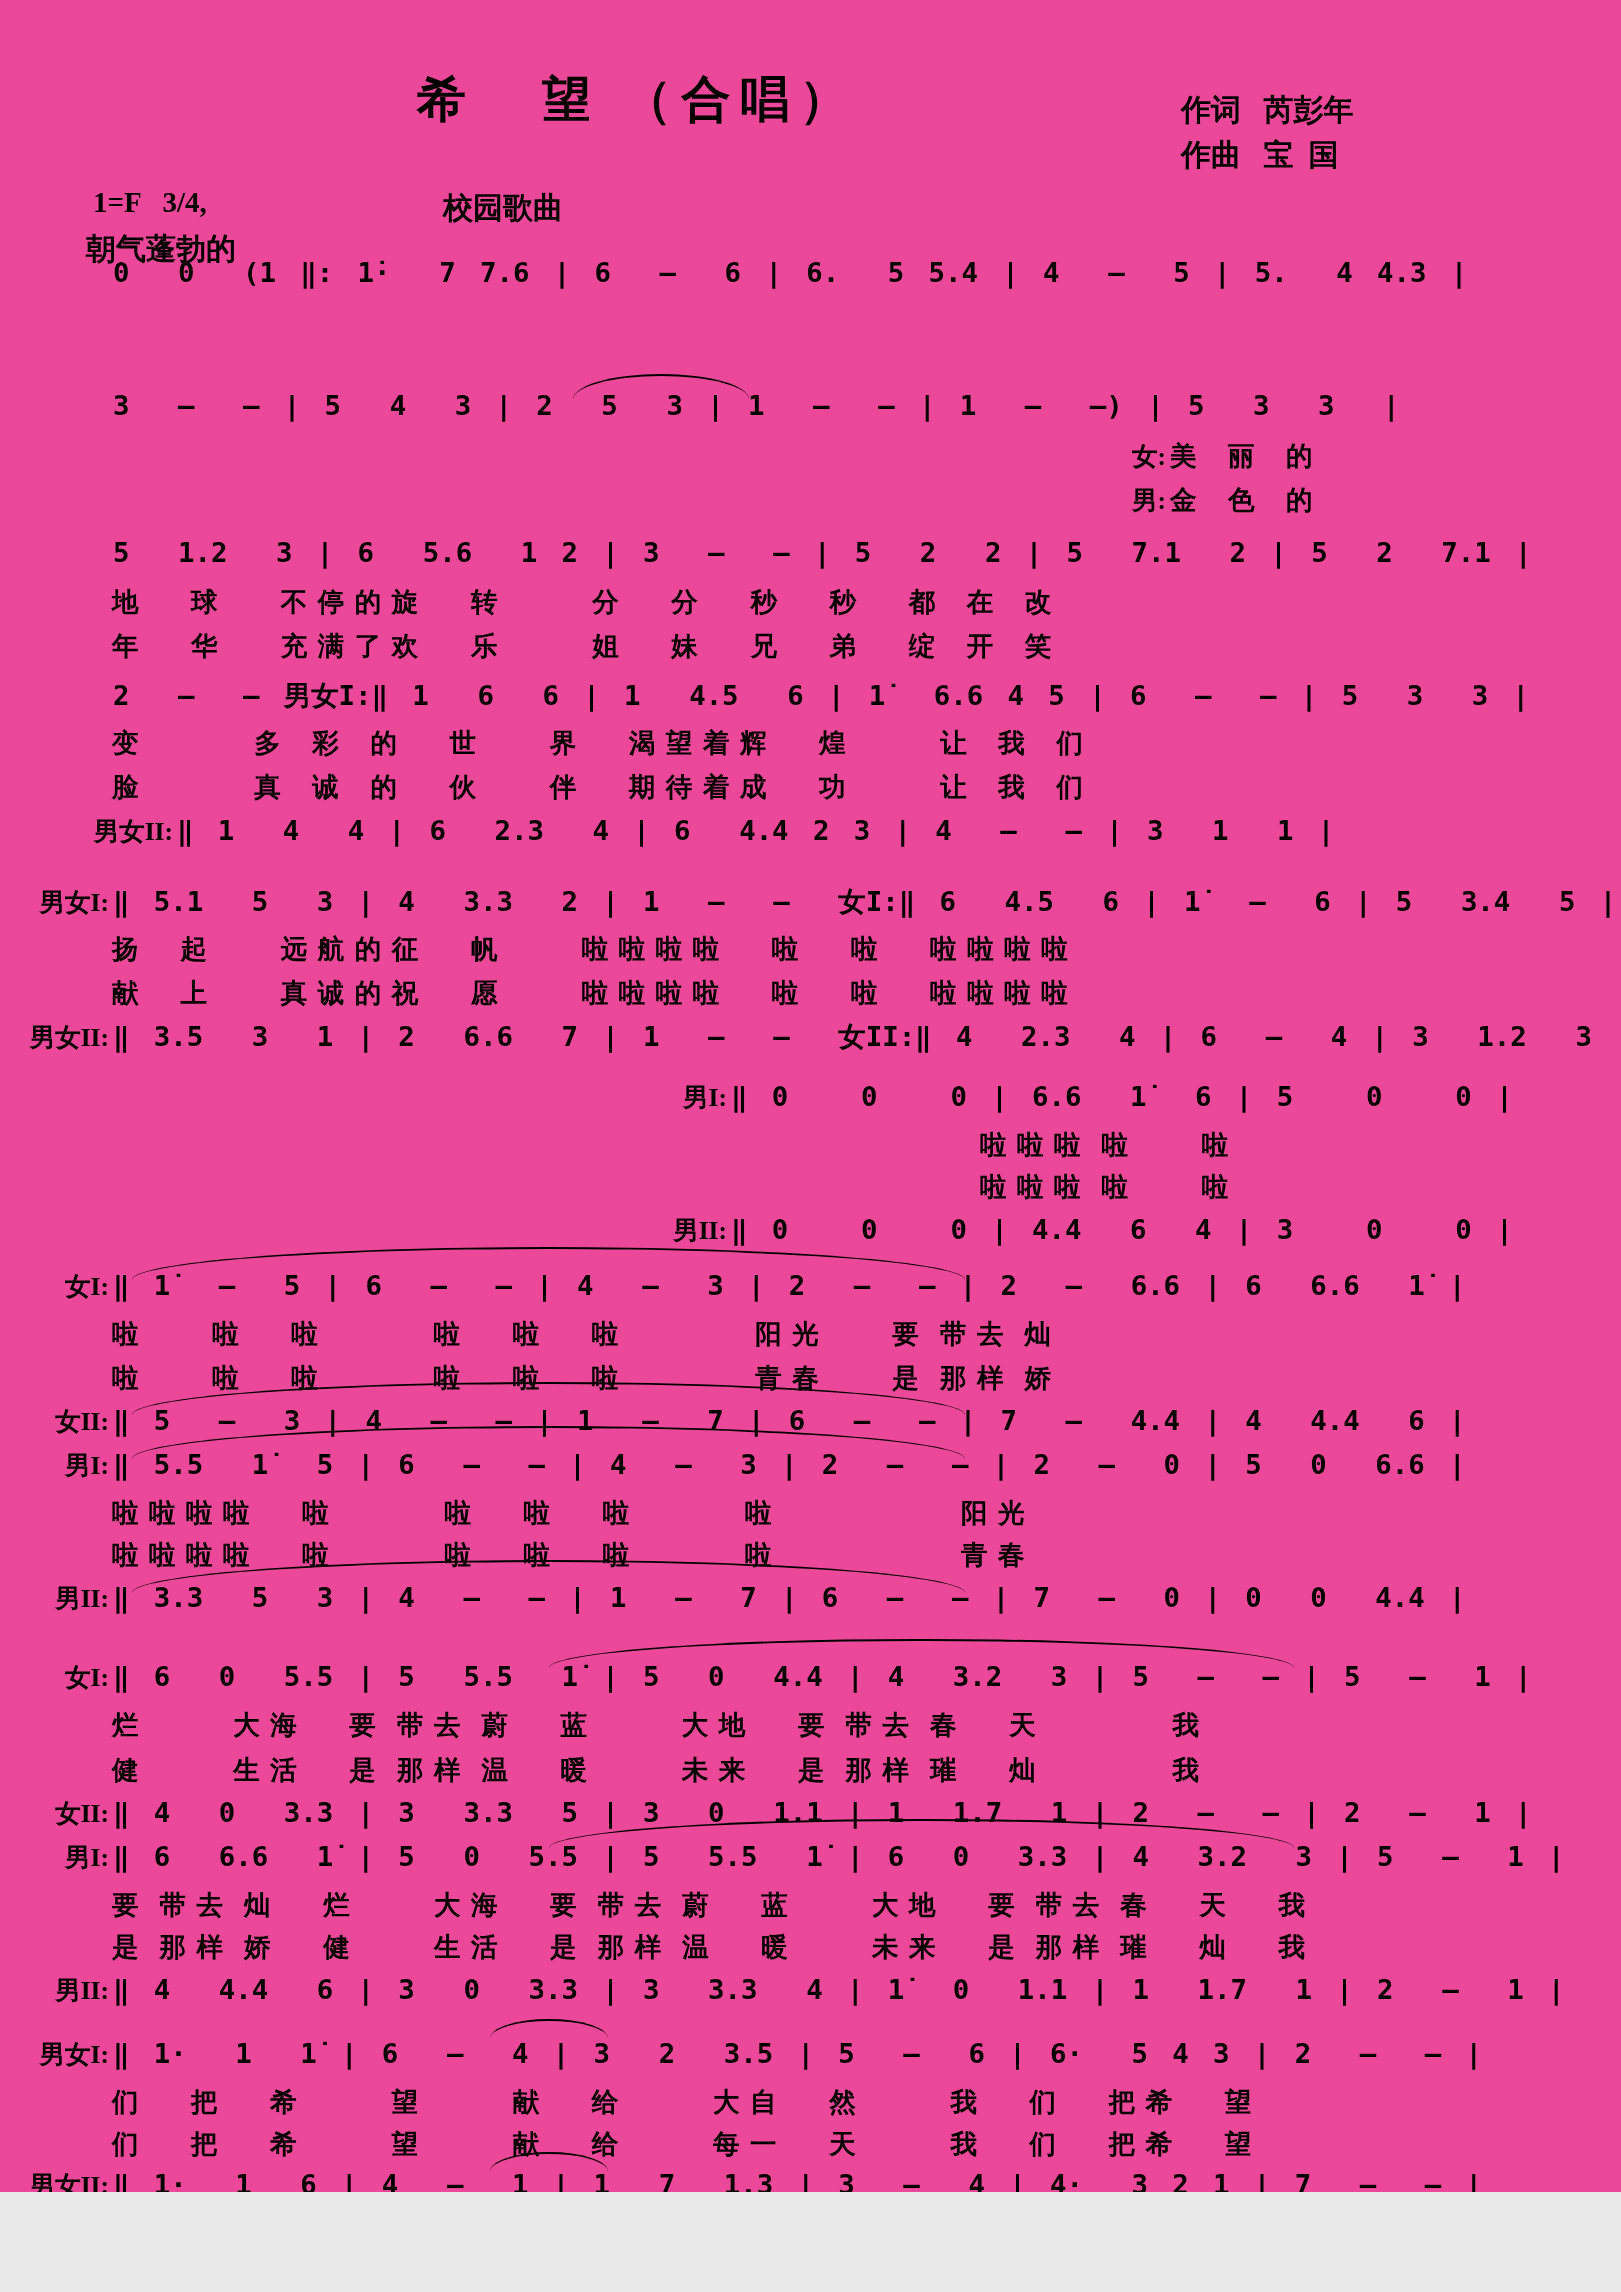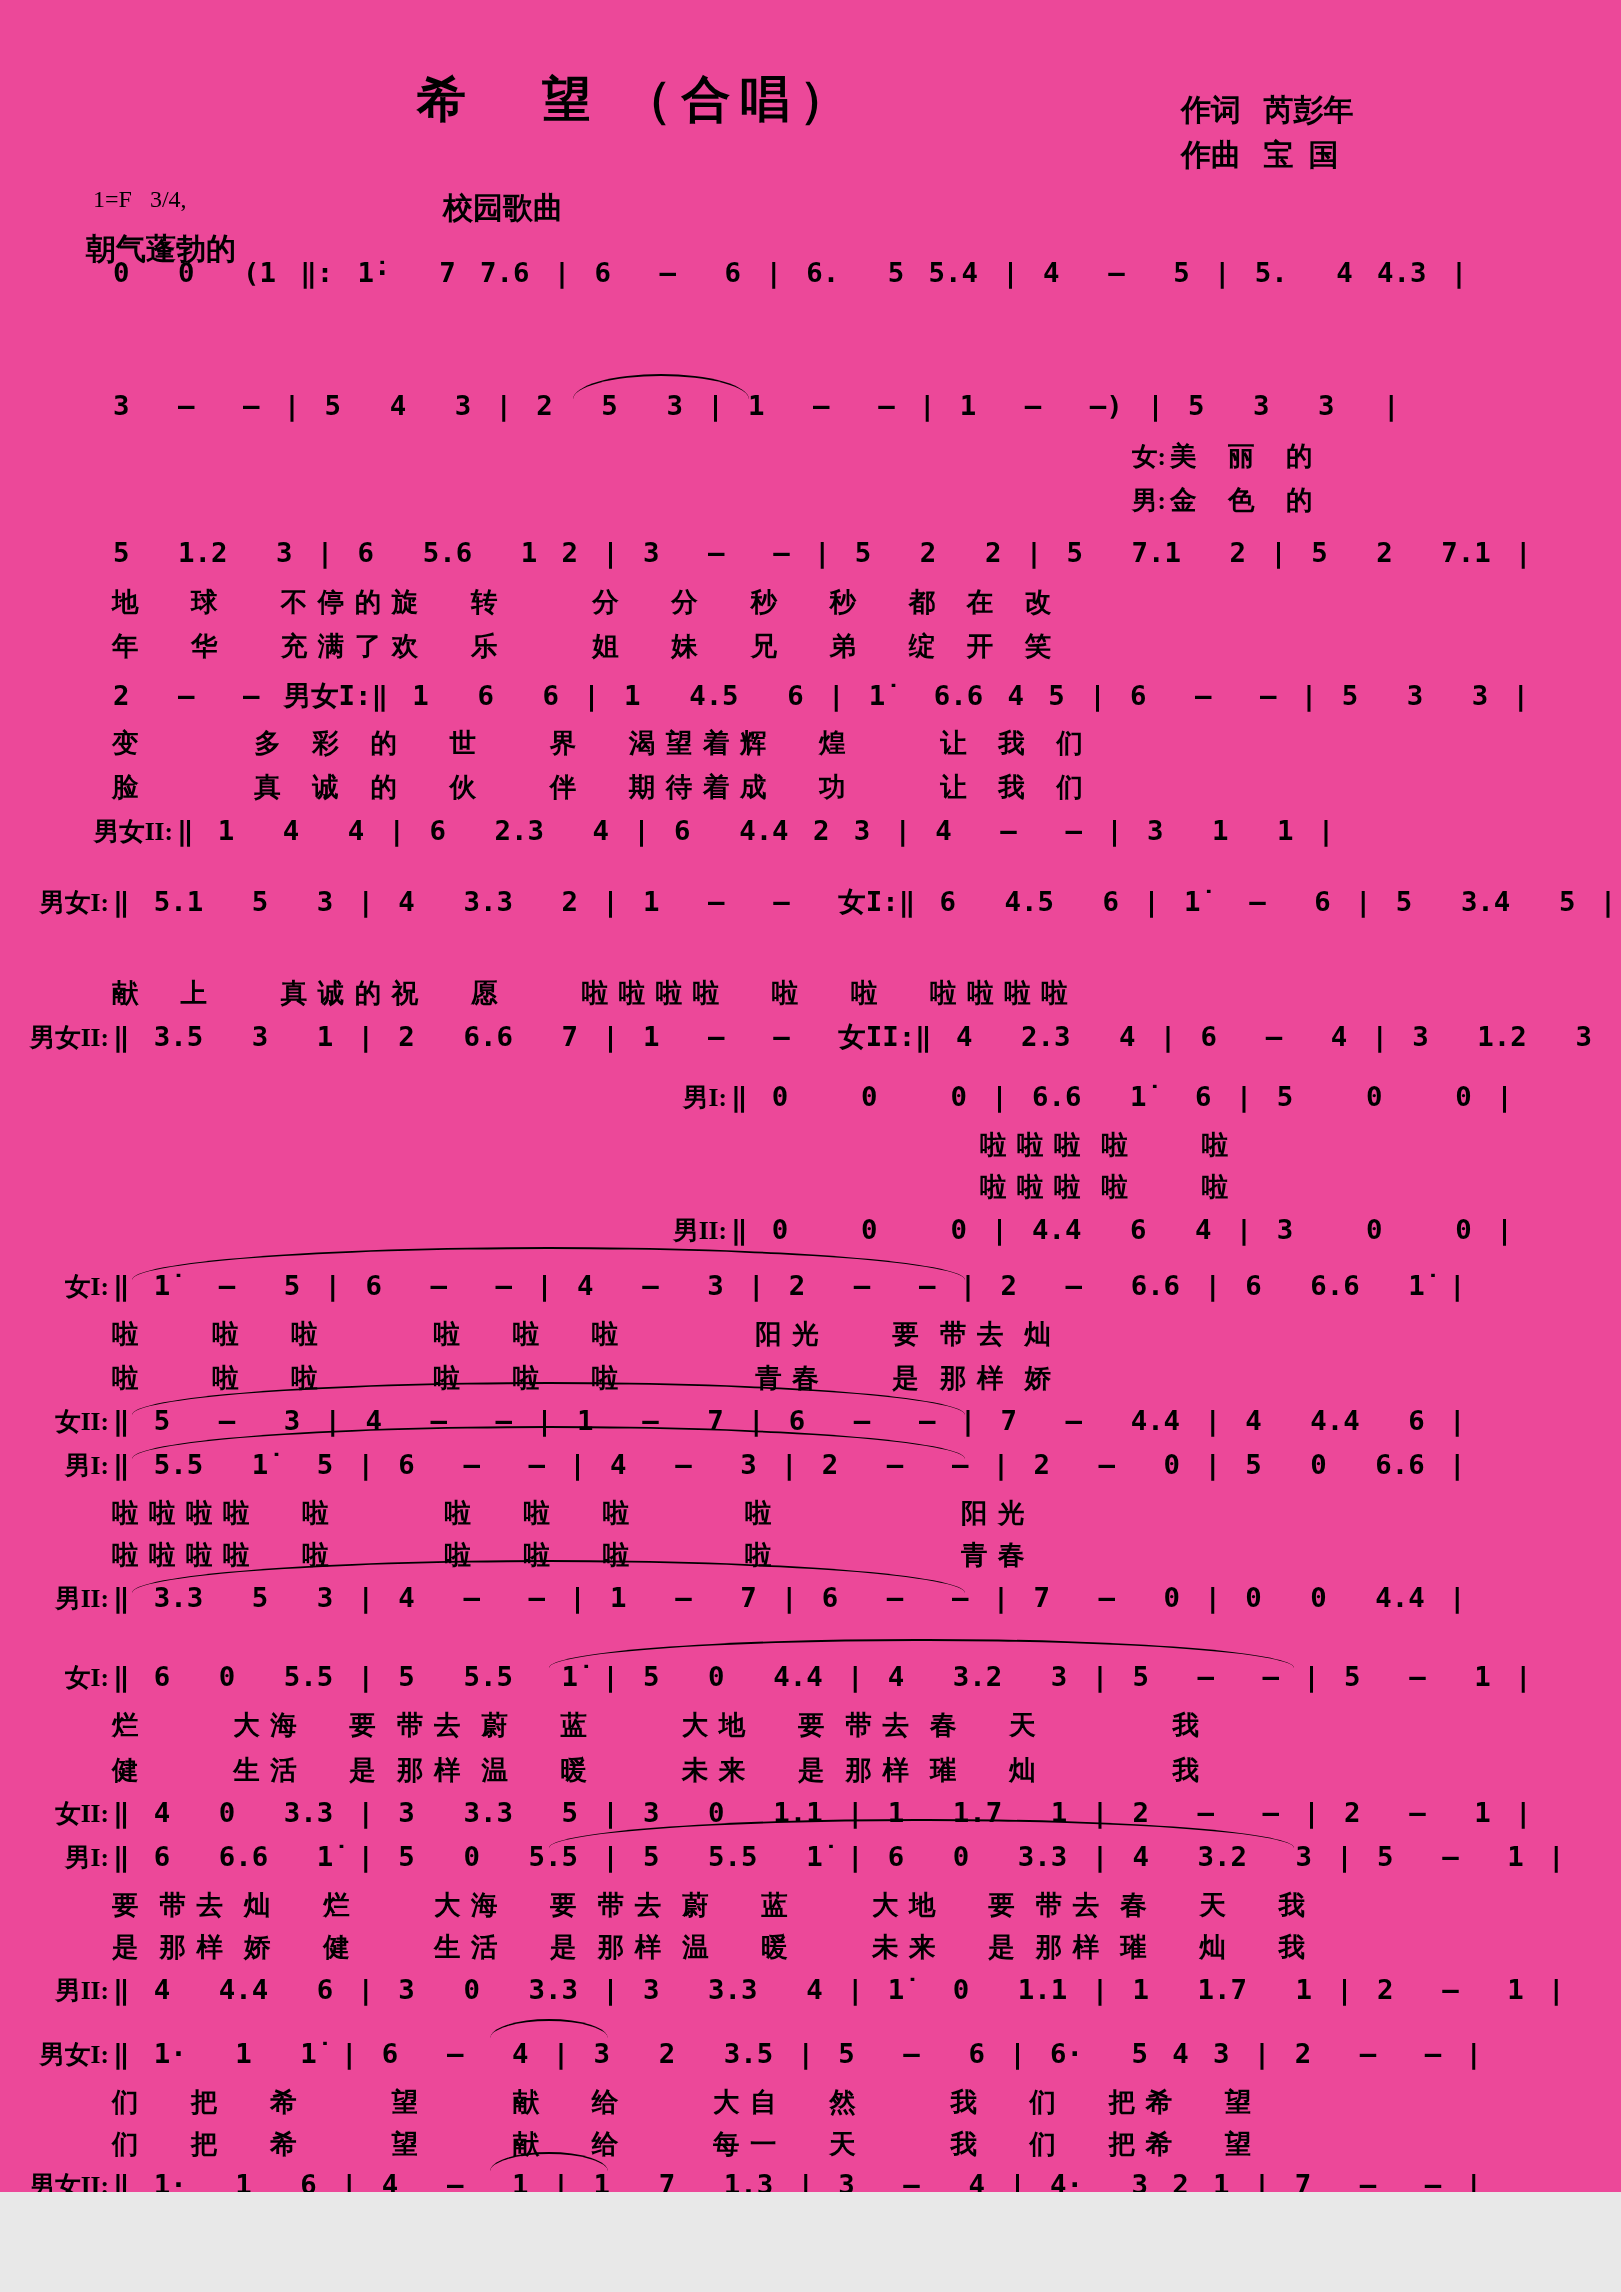--- a/index.html
+++ b/index.html
@@ -2,21 +2,21 @@
 <html><head>
 <meta charset="utf-8">
 <style>
   html,body{margin:0;padding:0;background:#e8e8e8;}
   #page{position:relative;width:1621px;height:2192px;background:#ec4899;color:#000;
         font-family:"Liberation Serif", serif;overflow:hidden;}
   .abs{position:absolute;}
   .title{font-size:49px;font-weight:bold;letter-spacing:9.8px;white-space:pre;}
   .credit{font-size:30px;font-weight:bold;white-space:pre;}
   .genre{font-size:30px;font-weight:bold;}
-  .keysig{font-size:24px;font-weight:normal;white-space:pre;}
+  .keysig{font-size:29px;font-weight:bold;white-space:pre;}
   .tempo{font-size:30px;font-weight:bold;}
   .row{position:absolute;left:29px;white-space:pre;display:flex;align-items:baseline;}
   .vlabel{display:inline-block;min-width:80px;text-align:right;font-size:25.5px;font-weight:bold;
           font-family:"Liberation Serif",serif;margin-right:3.9px;flex:0 0 auto;}
   .music{font-family:"DejaVu Sans Mono",monospace;font-size:27.4px;font-weight:bold;word-spacing:7.8px;}
   .lyric{font-family:"Liberation Serif",serif;font-size:26.5px;font-weight:bold;word-spacing:3.9px;}
   .arc{position:absolute;border-top:2.9px solid #000;border-radius:50% 50% 0 0/100% 100% 0 0;}
   .pagenum{font-size:31px;font-weight:bold;}
   .watermark{position:absolute;left:1070px;top:2215px;width:551px;height:77px;background:#8f8f8f;
              display:flex;align-items:center;justify-content:center;}
@@ -43,20 +43,21 @@
   <div class="row" style="top:537px;"><span class="vlabel"></span><span class="music">5  1.2  3 | 6  5.6  1 2 | 3  –  – | 5  2  2 | 5  7.1  2 | 5  2  7.1 |</span></div>
   <div class="row" style="top:584px;left:112px;"><span class="lyric">地     球      不 停 的 旋     转         分     分     秒     秒     都   在   改</span></div>
   <div class="row" style="top:628px;left:112px;"><span class="lyric">年     华      充 满 了 欢     乐         姐     妹     兄     弟     绽   开   笑</span></div>
 
   <div class="row" style="top:678px;"><span class="vlabel"></span><span class="music">2  –  – 男女I:‖ 1  6  6 | 1  4.5  6 | 1̇  6.6 4 5 | 6  –  – | 5  3  3 |</span></div>
   <div class="row" style="top:725px;left:112px;"><span class="lyric">变           多   彩   的     世       界     渴 望 着 辉     煌         让   我   们</span></div>
   <div class="row" style="top:769px;left:112px;"><span class="lyric">脸           真   诚   的     伙       伴     期 待 着 成     功         让   我   们</span></div>
   <div class="row" style="top:814px;left:93px;"><span class="vlabel">男女II:</span><span class="music">‖ 1  4  4 | 6  2.3  4 | 6  4.4 2 3 | 4  –  – | 3  1  1 |</span></div>
 
   <div class="row" style="top:884px;"><span class="vlabel">男女I:</span><span class="music">‖ 5.1  5  3 | 4  3.3  2 | 1  –  –  女I:‖ 6  4.5  6 | 1̇  –  6 | 5  3.4  5 |</span></div>
+  <div class="row" style="top:931px;left:112px;"><span class="lyric">扬    起       远 航 的 征     帆        啦 啦 啦 啦     啦     啦     啦 啦 啦 啦</span></div>
   <div class="row" style="top:975px;left:112px;"><span class="lyric">献    上       真 诚 的 祝     愿        啦 啦 啦 啦     啦     啦     啦 啦 啦 啦</span></div>
   <div class="row" style="top:1019px;"><span class="vlabel">男女II:</span><span class="music">‖ 3.5  3  1 | 2  6.6  7 | 1  –  –  女II:‖ 4  2.3  4 | 6  –  4 | 3  1.2  3 |</span></div>
   <div class="row" style="top:1080px;left:647px;"><span class="vlabel">男I:</span><span class="music">‖ 0   0   0 | 6.6  1̇  6 | 5   0   0 |</span></div>
   <div class="row" style="top:1127px;left:980px;"><span class="lyric">啦 啦 啦  啦       啦</span></div>
   <div class="row" style="top:1169px;left:980px;"><span class="lyric">啦 啦 啦  啦       啦</span></div>
   <div class="row" style="top:1213px;left:647px;"><span class="vlabel">男II:</span><span class="music">‖ 0   0   0 | 4.4  6  4 | 3   0   0 |</span></div>
 
   <div class="row" style="top:1269px;"><span class="vlabel">女I:</span><span class="music">‖ 1̇  –  5 | 6  –  – | 4  –  3 | 2  –  – | 2  –  6.6 | 6  6.6  1̇ |</span></div>
   <div class="row" style="top:1360px;left:112px;"><span class="lyric">啦       啦     啦           啦     啦     啦             青 春       是  那 样  娇</span></div>
   <div class="row" style="top:1316px;left:112px;"><span class="lyric">啦       啦     啦           啦     啦     啦             阳 光       要  带 去  灿</span></div>

